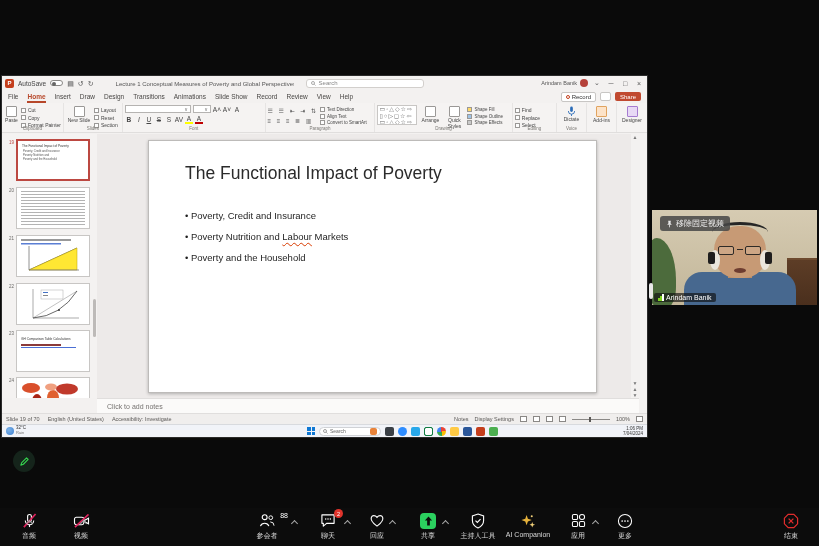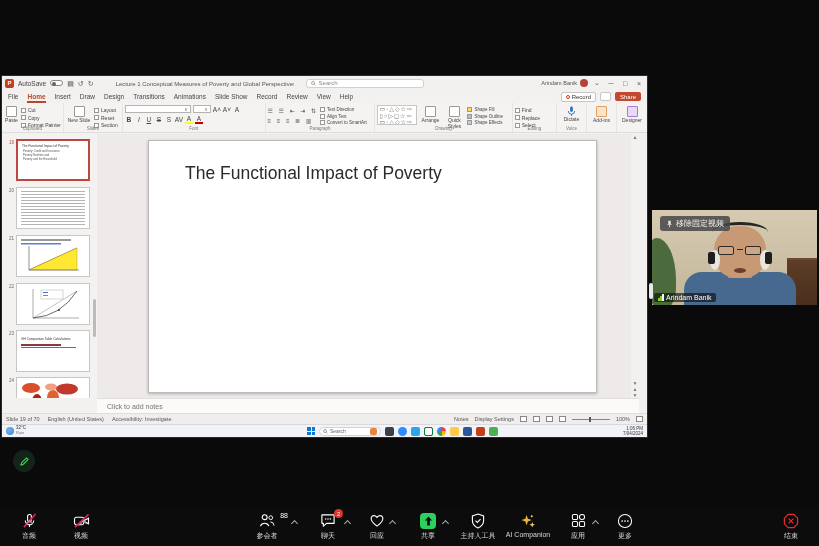--- a/index.html
+++ b/index.html
@@ -409,20 +409,25 @@
           <rect x="16" y="35" width="3" height="2" fill="#f0a080"></rect>
         </svg>
       </div>
 
       <div id="panel-scroll"></div>
     </div>
 
     <div id="editor">
       <div id="slide-canvas">
         <div id="slide-title">The Functional Impact of Poverty</div>
+        <div id="slide-bullets">
+          <div>• <span>Poverty, Credit and Insurance</span></div>
+          <div>• <span>Poverty Nutrition and </span><span class="squiggle">Labour</span><span> Markets</span></div>
+          <div>• <span>Poverty and the Household</span></div>
+        </div>
       </div>
       <div id="ed-scrollbar">
         <div>▲</div>
         <div id="ed-scroll-bottom">
           <div>▼</div>
           <div>▲</div>
           <div>▼</div>
         </div>
       </div>
     </div>

